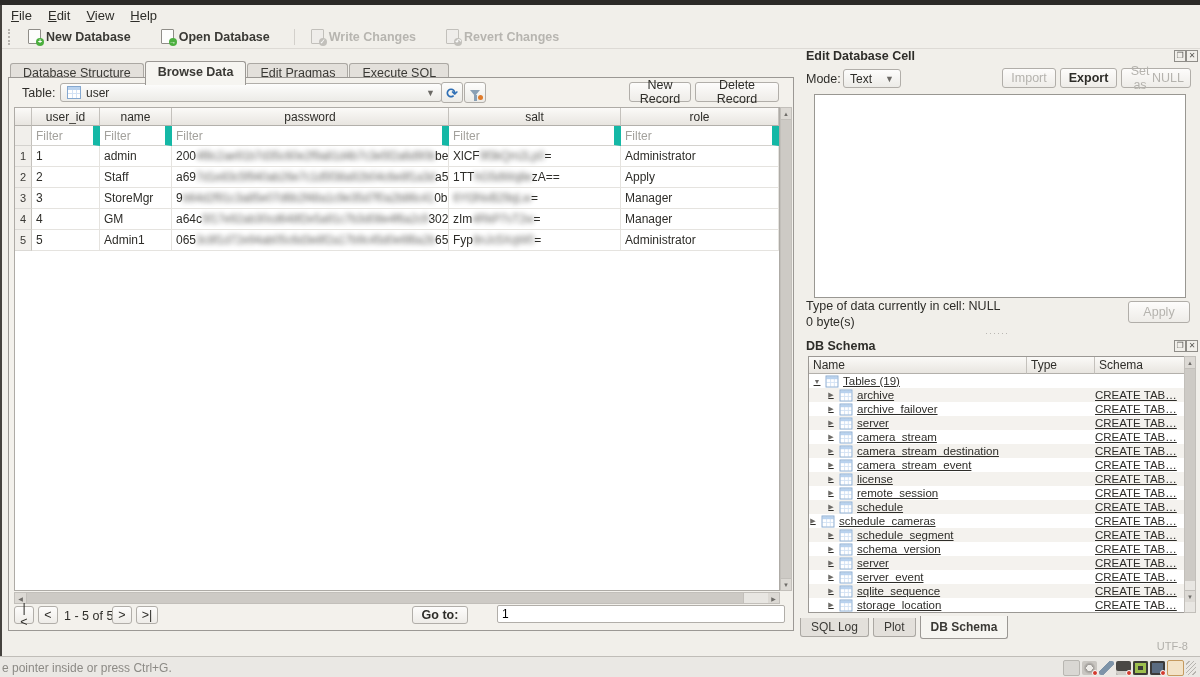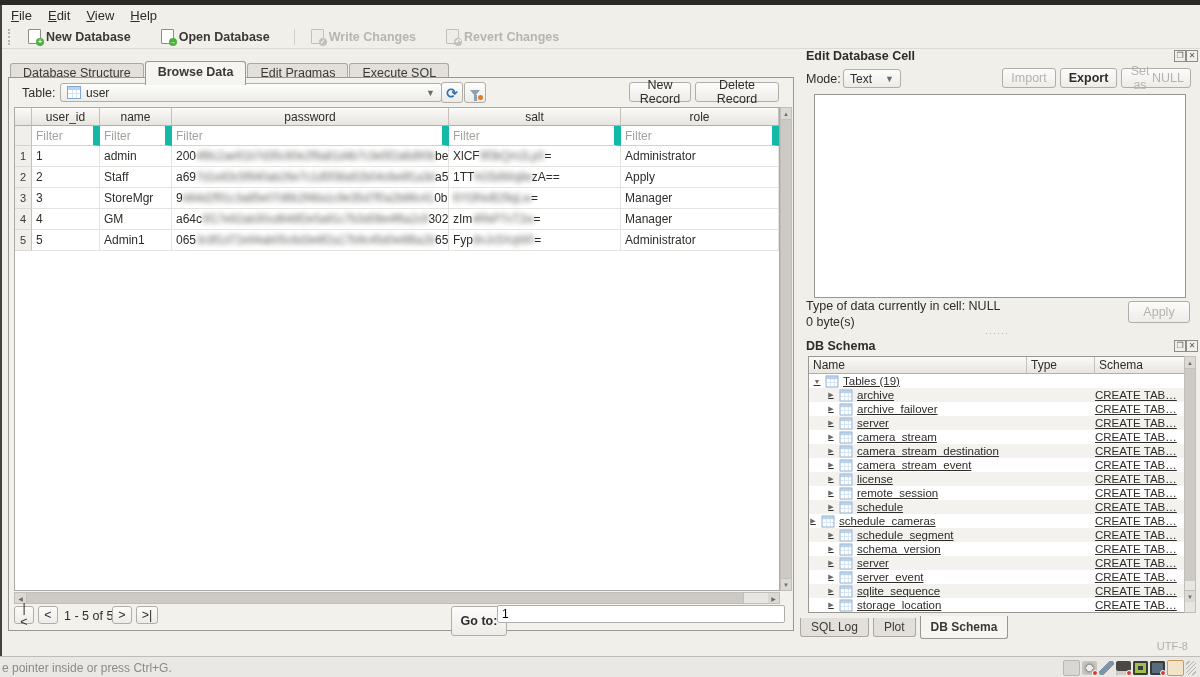--- a/index.html
+++ b/index.html
@@ -269,21 +269,21 @@
   <div class="arr">◀</div>
   <div class="thumb" style="width:716px;"></div>
   <div class="arr" style="margin-left:auto;">▶</div>
 </div>
 
 <button class="abs btn" style="left:14px;top:606px;width:20px;height:18px;">|&lt;</button>
 <button class="abs btn" style="left:38px;top:606px;width:20px;height:18px;">&lt;</button>
 <span class="abs lbl" style="left:64px;top:609px;">1 - 5 of 5</span>
 <button class="abs btn" style="left:112px;top:606px;width:20px;height:18px;">&gt;</button>
 <button class="abs btn" style="left:136px;top:606px;width:22px;height:18px;">&gt;|</button>
-<button class="abs btn bold" style="left:451px;top:606px;width:56px;height:30px;">Go to:</button>
+<button class="abs btn bold" style="left:412px;top:606px;width:56px;height:18px;">Go to:</button>
 <input class="abs" style="left: 497px; top: 605px; width: 278px; height: 16px; border: 1px solid rgb(177, 174, 169); border-radius: 2px; font-family: inherit; font-size: 12px; padding: 0px 4px;" value="1">
 
 <span class="abs dock-title" style="left:806px;top:49px;font-weight:bold;">Edit Database Cell</span>
 <span class="abs mini-ico" style="left:1174px;top:50px;">❐</span>
 <span class="abs mini-ico" style="left:1186px;top:50px;">✕</span>
 
 <span class="abs lbl" style="left:806px;top:72px;">Mode:</span>
 <div class="abs combo" style="left:843px;top:69px;width:44px;height:17px;">
   <span>Text</span>
   <span class="arrow">▼</span>

